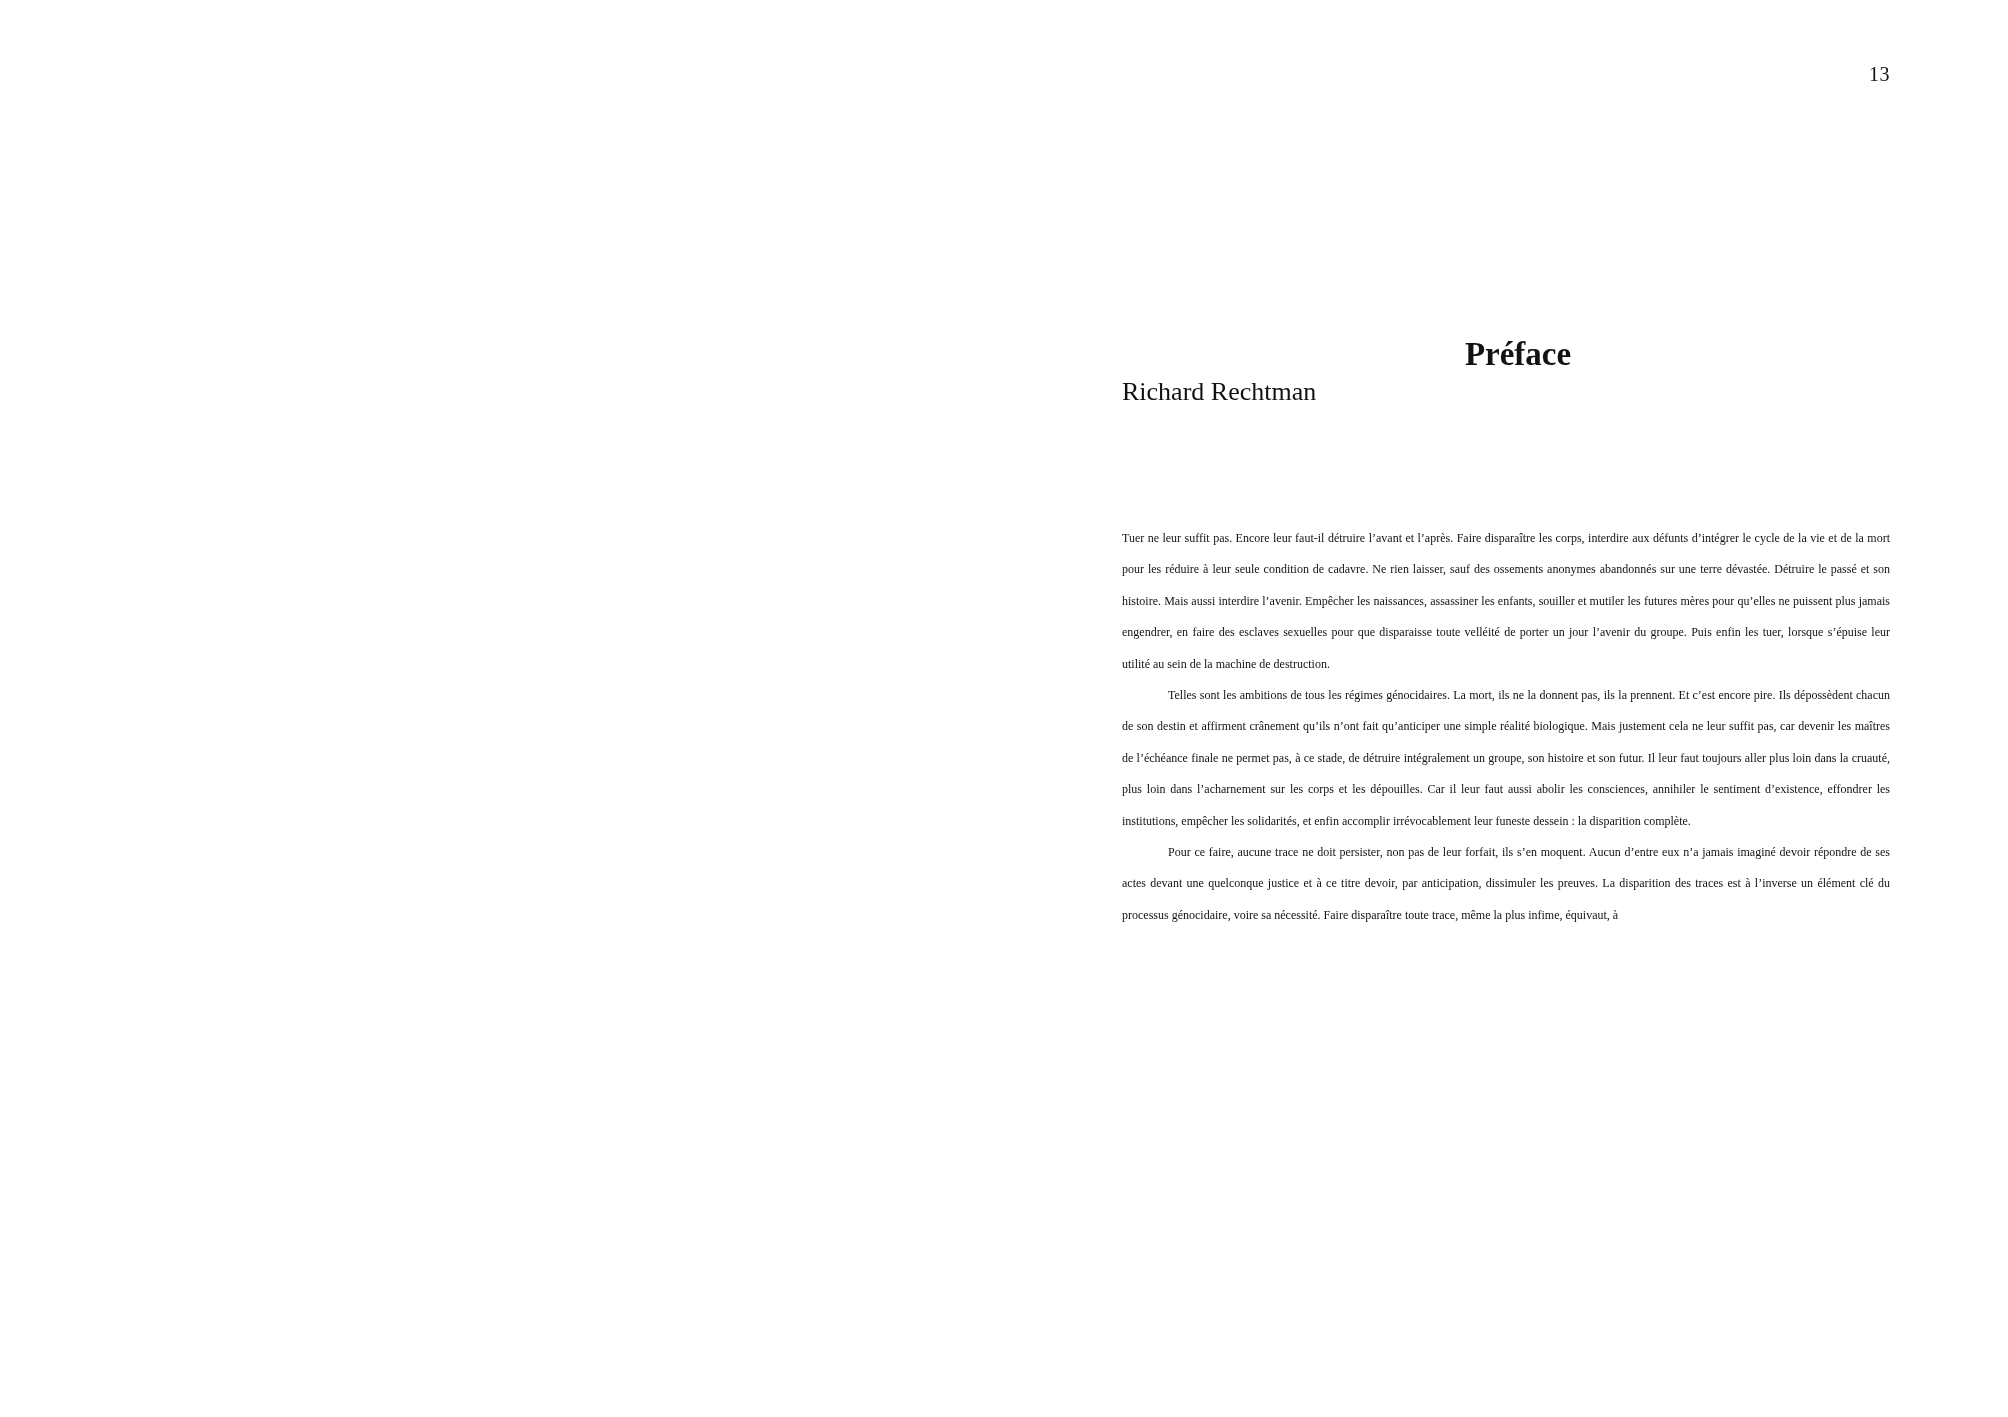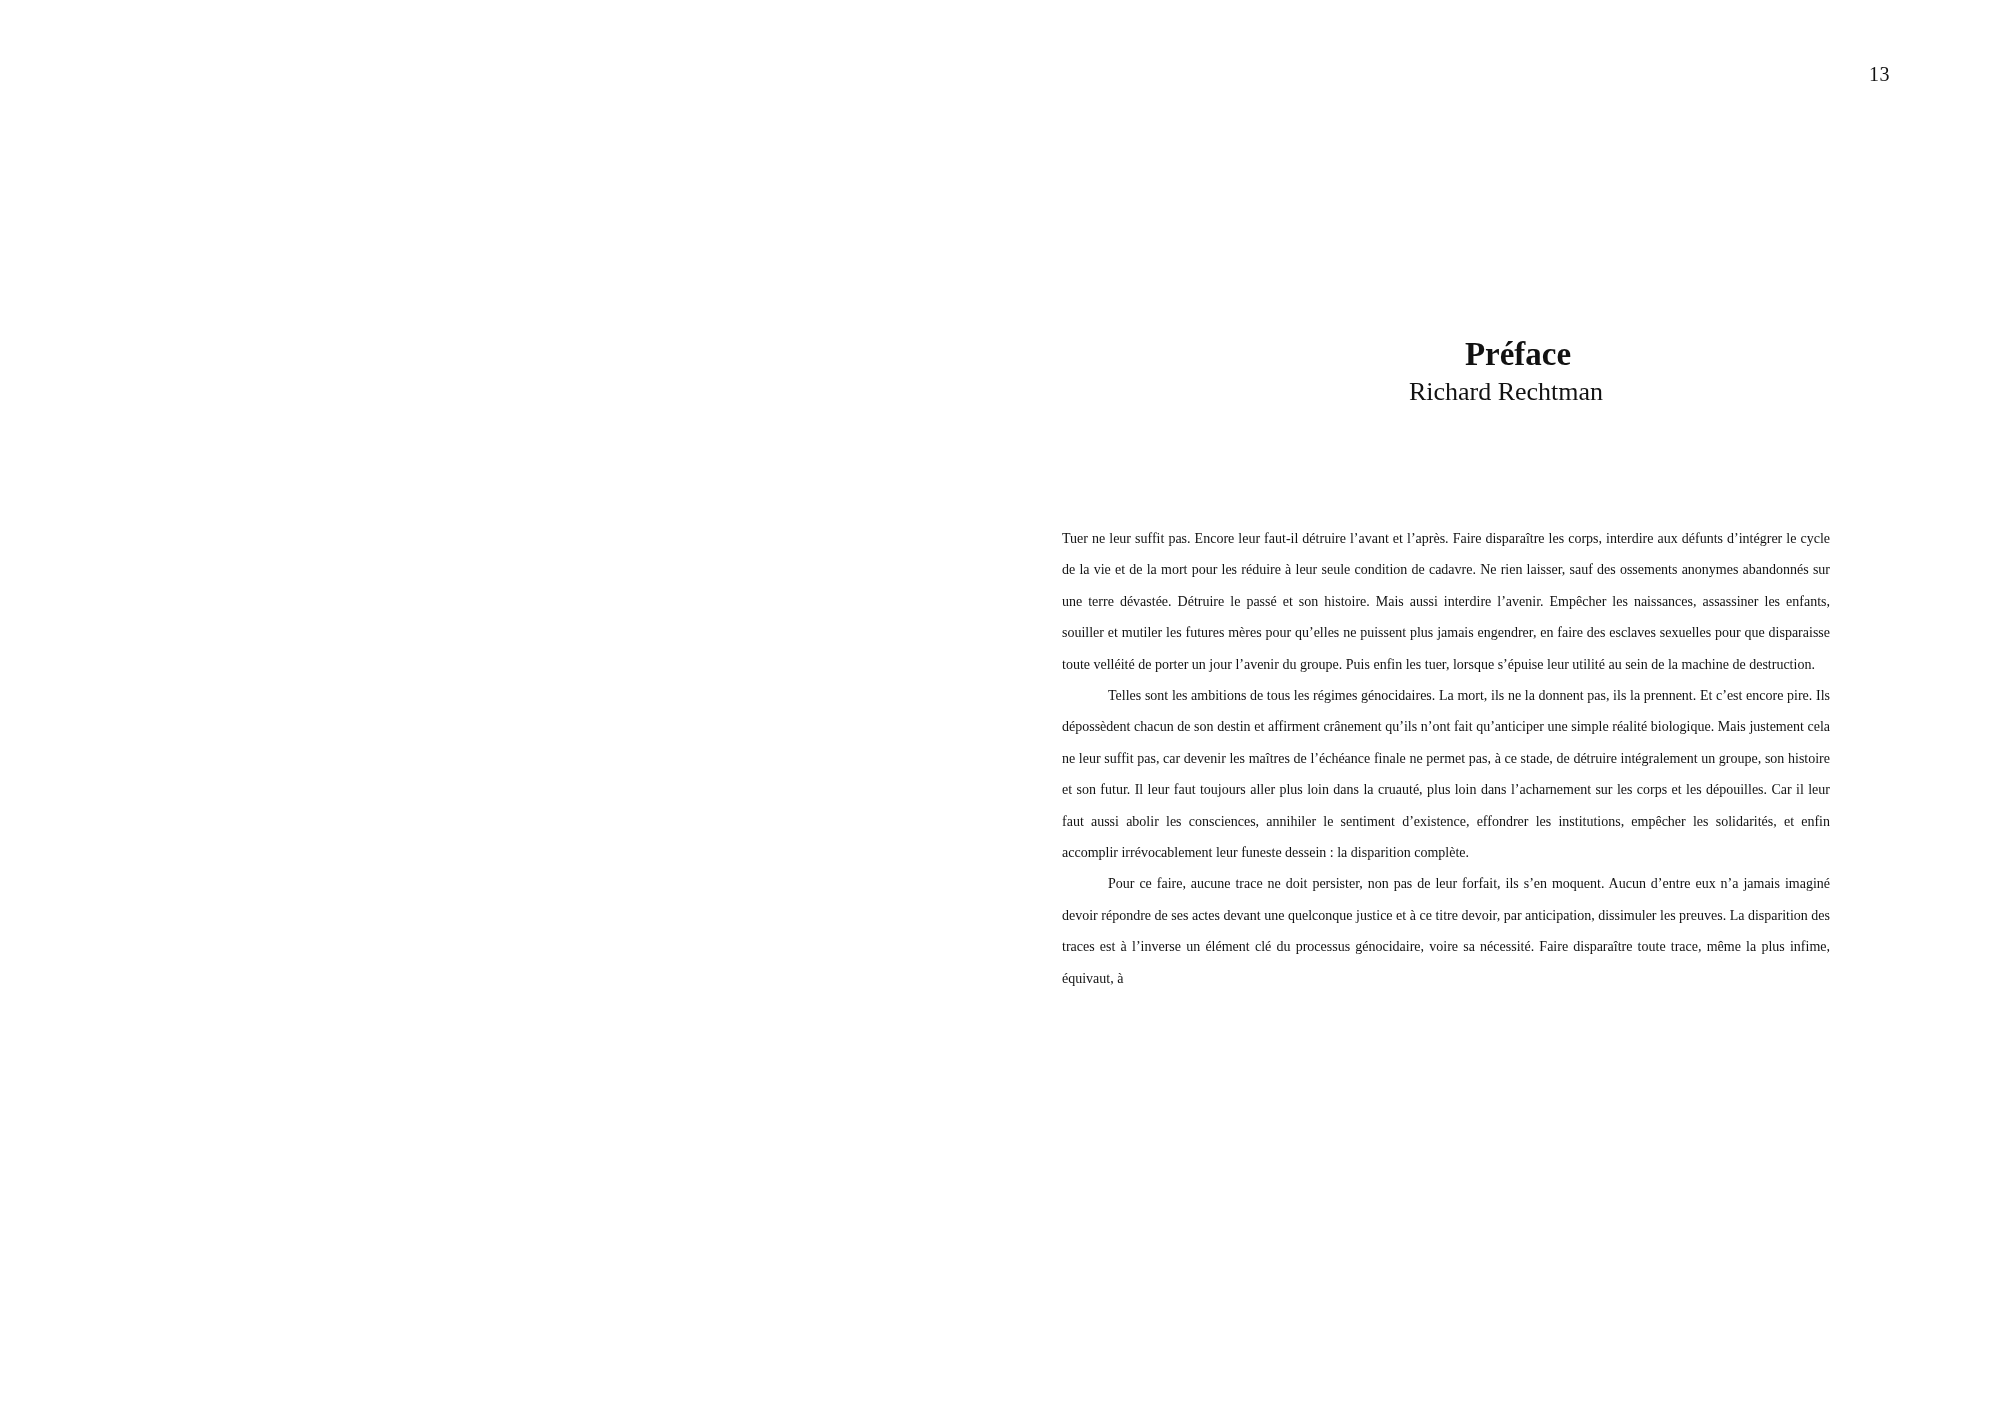--- a/index.html
+++ b/index.html
@@ -35,30 +35,30 @@
     text-align: center;
     font-size: 33px;
     font-weight: 700;
     line-height: 1;
   }
   .author-name {
     position: absolute;
     left: 1122px;
     top: 379px;
     width: 768px;
-    text-align: center;
+    text-align: left;
     font-size: 26px;
     line-height: 1;
   }
   .body-text {
     position: absolute;
-    left: 1062px;
+    left: 1122px;
     top: 523px;
     width: 768px;
-    font-size: 14px;
+    font-size: 12px;
     line-height: 31.4px;
     text-align: justify;
   }
   .body-text p {
     margin: 0;
     padding: 0;
   }
   .body-text p + p {
     text-indent: 46px;
   }

